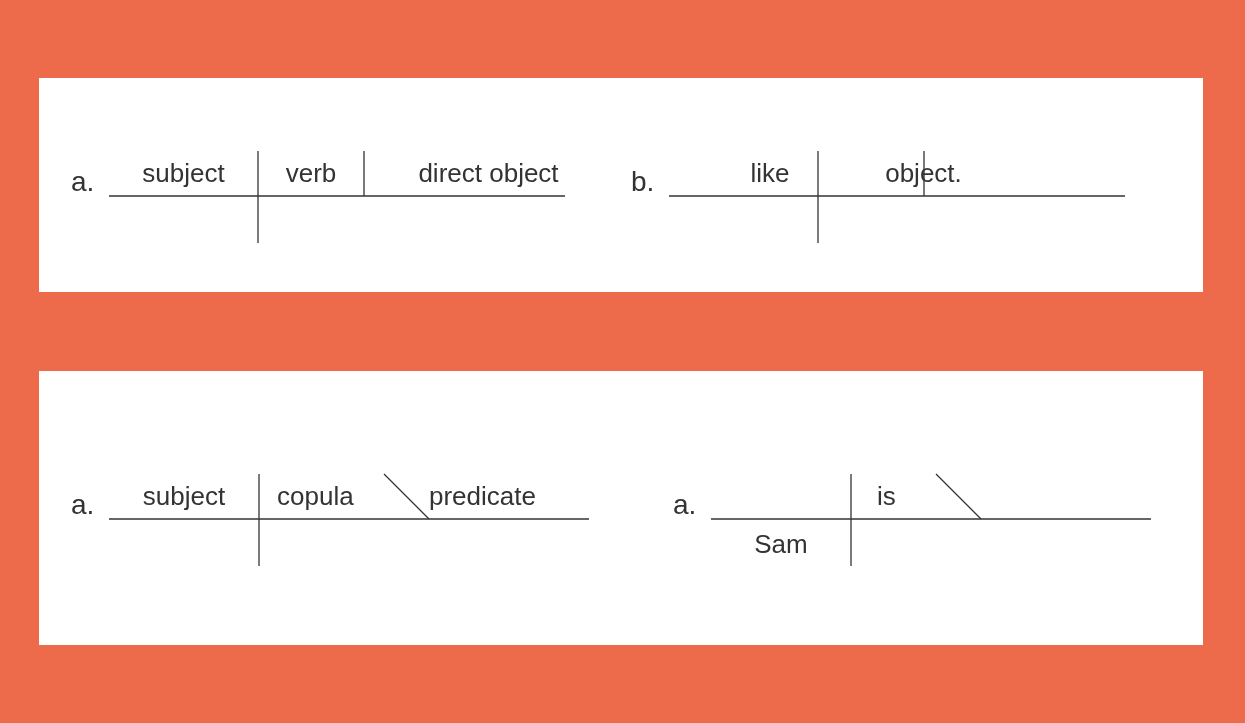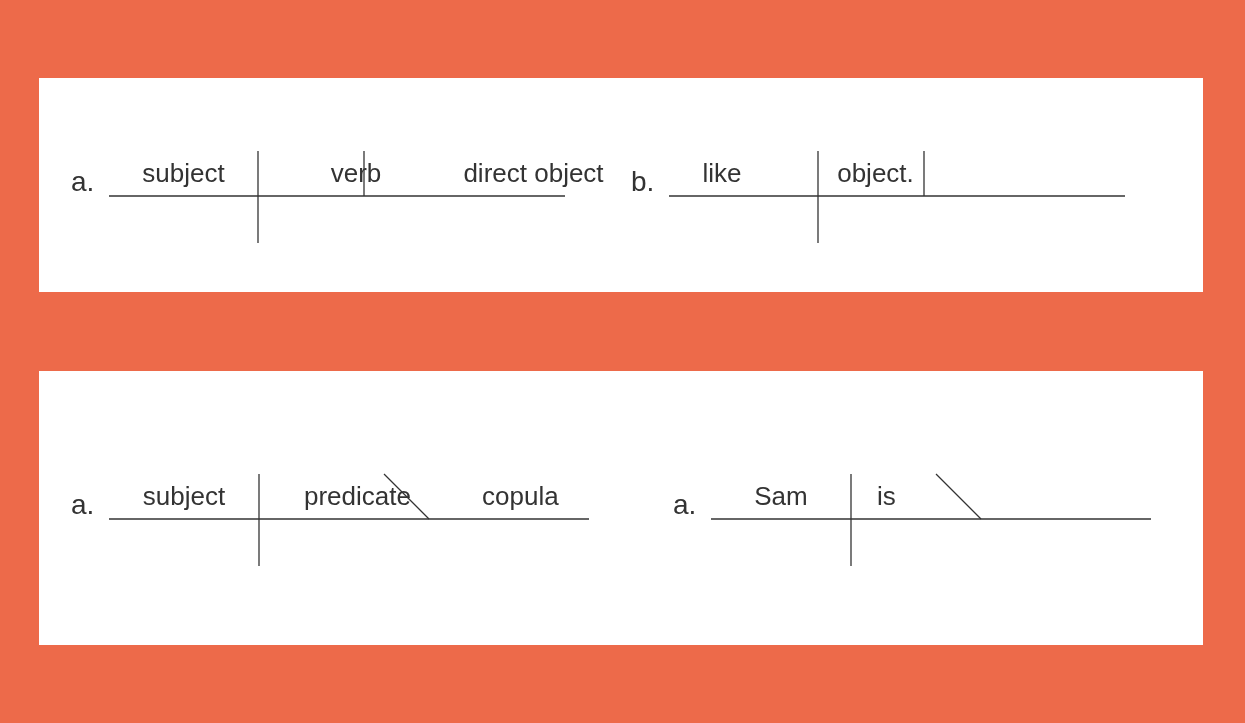--- a/index.html
+++ b/index.html
@@ -56,62 +56,62 @@
 
   <div class="diagram" style="left:70px; top:50px; width:456px;">
     <span class="label">a.</span>
     <svg class="lines" width="456" height="120">
       <line x1="0" y1="68" x2="456" y2="68"></line>
       <line x1="149" y1="23" x2="149" y2="115"></line>
       <line x1="255" y1="23" x2="255" y2="68"></line>
     </svg>
     <div class="cells">
       <span class="cell" style="width:149px;">subject</span>
-      <span class="cell" style="width:106px;padding-left:45px;">verb</span>
+      <span class="cell" style="width:106px;">verb</span>
       <span class="cell" style="width:201px;margin-left:24px;">direct object</span>
     </div>
   </div>
 
   <div class="diagram" style="left:630px; top:50px; width:456px;">
     <span class="label">b.</span>
     <svg class="lines" width="456" height="120">
       <line x1="0" y1="68" x2="456" y2="68"></line>
       <line x1="149" y1="23" x2="149" y2="115"></line>
       <line x1="255" y1="23" x2="255" y2="68"></line>
     </svg>
     <div class="cells">
-      <span class="cell" style="width:106px;">like</span>
+      <span class="cell" style="width:106px;margin-left:48px;">like</span>
       <span class="cell" style="width:201px;">object.</span>
     </div>
   </div>
 
 </div>
 
 <div class="panel" style="left:39px; top:371px; width:1164px; height:274px;">
 
   <div class="diagram" style="left:70px; top:80px; width:480px;">
     <span class="label">a.</span>
     <svg class="lines" width="480" height="120">
       <line x1="0" y1="68" x2="480" y2="68"></line>
       <line x1="150" y1="23" x2="150" y2="115"></line>
       <line x1="275" y1="23" x2="320" y2="68"></line>
     </svg>
     <div class="cells">
       <span class="cell" style="width:150px;">subject</span>
+      <span class="cell" style="width:125px; text-align:left; padding-left:18px; box-sizing:border-box;">copula</span>
       <span class="cell" style="width:205px; padding-left:45px; box-sizing:border-box; text-align:left;">predicate</span>
-      <span class="cell" style="width:125px; text-align:left; padding-left:18px; box-sizing:border-box;">copula</span>
     </div>
   </div>
 
   <div class="diagram" style="left:672px; top:80px; width:440px;">
     <span class="label">a.</span>
     <svg class="lines" width="440" height="120">
       <line x1="0" y1="68" x2="440" y2="68"></line>
       <line x1="140" y1="23" x2="140" y2="115"></line>
       <line x1="225" y1="23" x2="270" y2="68"></line>
     </svg>
     <div class="cells">
-      <span class="cell" style="width:140px;">Sam</span>
+      <span class="cell" style="width:140px;margin-top:48px;">Sam</span>
       <span class="cell" style="width:85px; text-align:left; padding-left:26px; box-sizing:border-box;">is</span>
     </div>
   </div>
 
 </div>
 
 </body></html>

